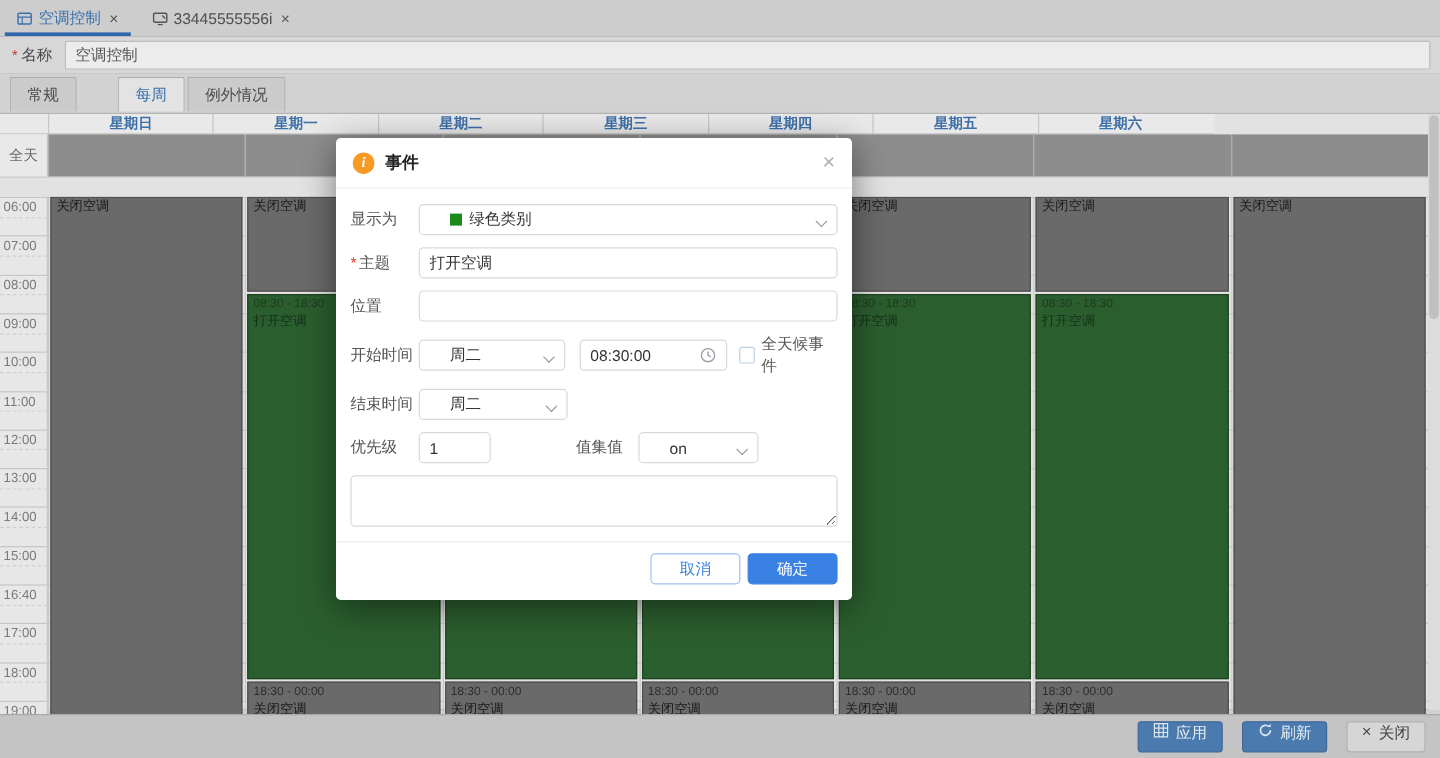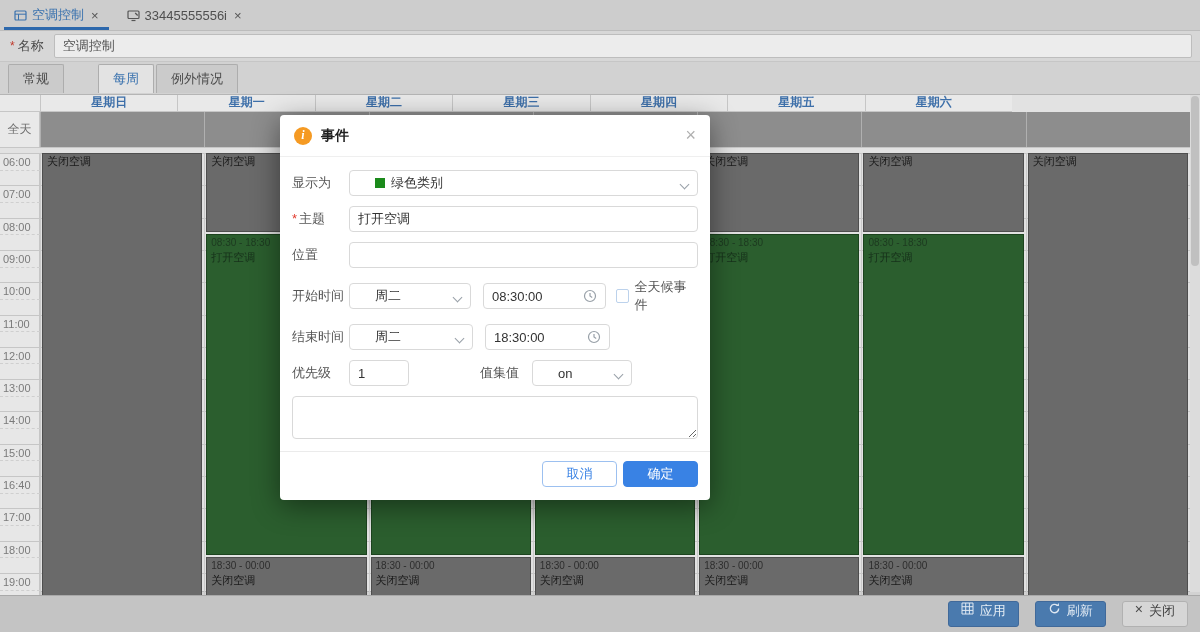--- a/index.html
+++ b/index.html
@@ -34,34 +34,34 @@
     background:#d2d2d2; display:flex; align-items:center; padding-left:8px;
     border-bottom:1px solid #b5b5b5; }
   .stab { padding:5px 14px; border:1px solid #adadad; border-bottom:none; background:#cbcbcb;
     color:#4c4c4c; font-size:13px; margin-right:2px; cursor:pointer; border-radius:2px 2px 0 0; }
   .stab.active { background:#e3e3e3; color:#3a72ae;margin-left:32px; }
 
   
   #scheduler { position:absolute; top:95px; left:0; width:1200px; height:497px;
     background:#e2e2e2; border-bottom:1px solid #b5b5b5; }
   #day-header-row { position:absolute; top:0; left:0; width:1012px; height:17px;
-    display:flex; background:#e9e9e9; border-bottom:1px solid #c6c6c6;font-family:Liberation Mono, monospace; }
+    display:flex; background:#e9e9e9; border-bottom:1px solid #c6c6c6; }
   #day-header-row .gutter-spacer { width:40px; }
   #day-header-row .day-head { flex:1; border-left:1px solid #c6c6c6; text-align:center;
     color:#3d6fa9; font-weight:bold; font-size:12px; line-height:16px; overflow:hidden; }
   #day-header-row .sb-spacer { width:10px; }
 
   #all-day-row { position:absolute; top:17px; left:0; width:1200px; height:36px;
     display:flex; border-bottom:1px solid #c6c6c6; }
   #all-day-row .gutter { width:40px; background:#e9e9e9; color:#6d6d6d; font-size:12px;
     display:flex; align-items:center; justify-content:center; border-right:1px solid #c6c6c6; }
   #all-day-row .ad-cell { flex:1; background:#8d8d8d; border-left:1px solid #b0b0b0; }
   #all-day-row .sb-spacer { width:10px; background:#e2e2e2; }
 
-  #time-area { position:absolute; top:58px; left:0; width:1190px; height:444px; overflow:hidden; }
+  #time-area { position:absolute; top:69px; left:0; width:1190px; height:444px; overflow:hidden; }
   #time-area .gutter-bg { position:absolute; left:0; top:0; width:40px; height:100%;
     background:#e7e7e7; border-right:1px solid #c6c6c6; }
   .hour-row { position:absolute; left:0; width:1190px; border-top:1px solid #c6c6c6; }
   .hour-row .hour-label { position:absolute; top:2px; left:3px; font-size:11px; color:#7a7a7a; }
   .hour-row::after { content:""; position:absolute; left:0; top:50%; width:40px;
     border-top:1px dashed #cfcfcf; }
   .day-col { position:absolute; top:0; height:100%; border-left:1px solid #c9c9c9; }
   .evt { position:absolute; left:1px; right:2px; padding:1px 4px; overflow:hidden;
     font-size:11px; line-height:13px; cursor:pointer; }
   .evt.off { background:#6a6a6a; border:1px solid #4e4e4e; color:#191919; }
@@ -375,27 +375,20 @@
       </label>
     </div>
 
     <div class="f-row">
       <span class="f-label">结束时间</span>
       <div class="ctrl sel w-day">
         <span>周二</span>
         <span class="chev"></span>
       </div>
       <div style="width:12px"></div>
-      <div class="ctrl w-time">
-        <span>18:30:00</span>
-        <svg width="14" height="14" viewBox="0 0 14 14">
-          <circle cx="7" cy="7" r="5.5" fill="none" stroke="#98a0a8" stroke-width="1.2"></circle>
-          <path d="M7 4v3l2.2 1.4" fill="none" stroke="#98a0a8" stroke-width="1.2"></path>
-        </svg>
-      </div>
     </div>
 
     <div class="f-row">
       <span class="f-label">优先级</span>
       <input class="ctrl w-60" type="text" value="1" style="">
       <span class="mid-label">值集值</span>
       <div class="ctrl sel w-100">
         <span>on</span>
         <span class="chev"></span>
       </div>

